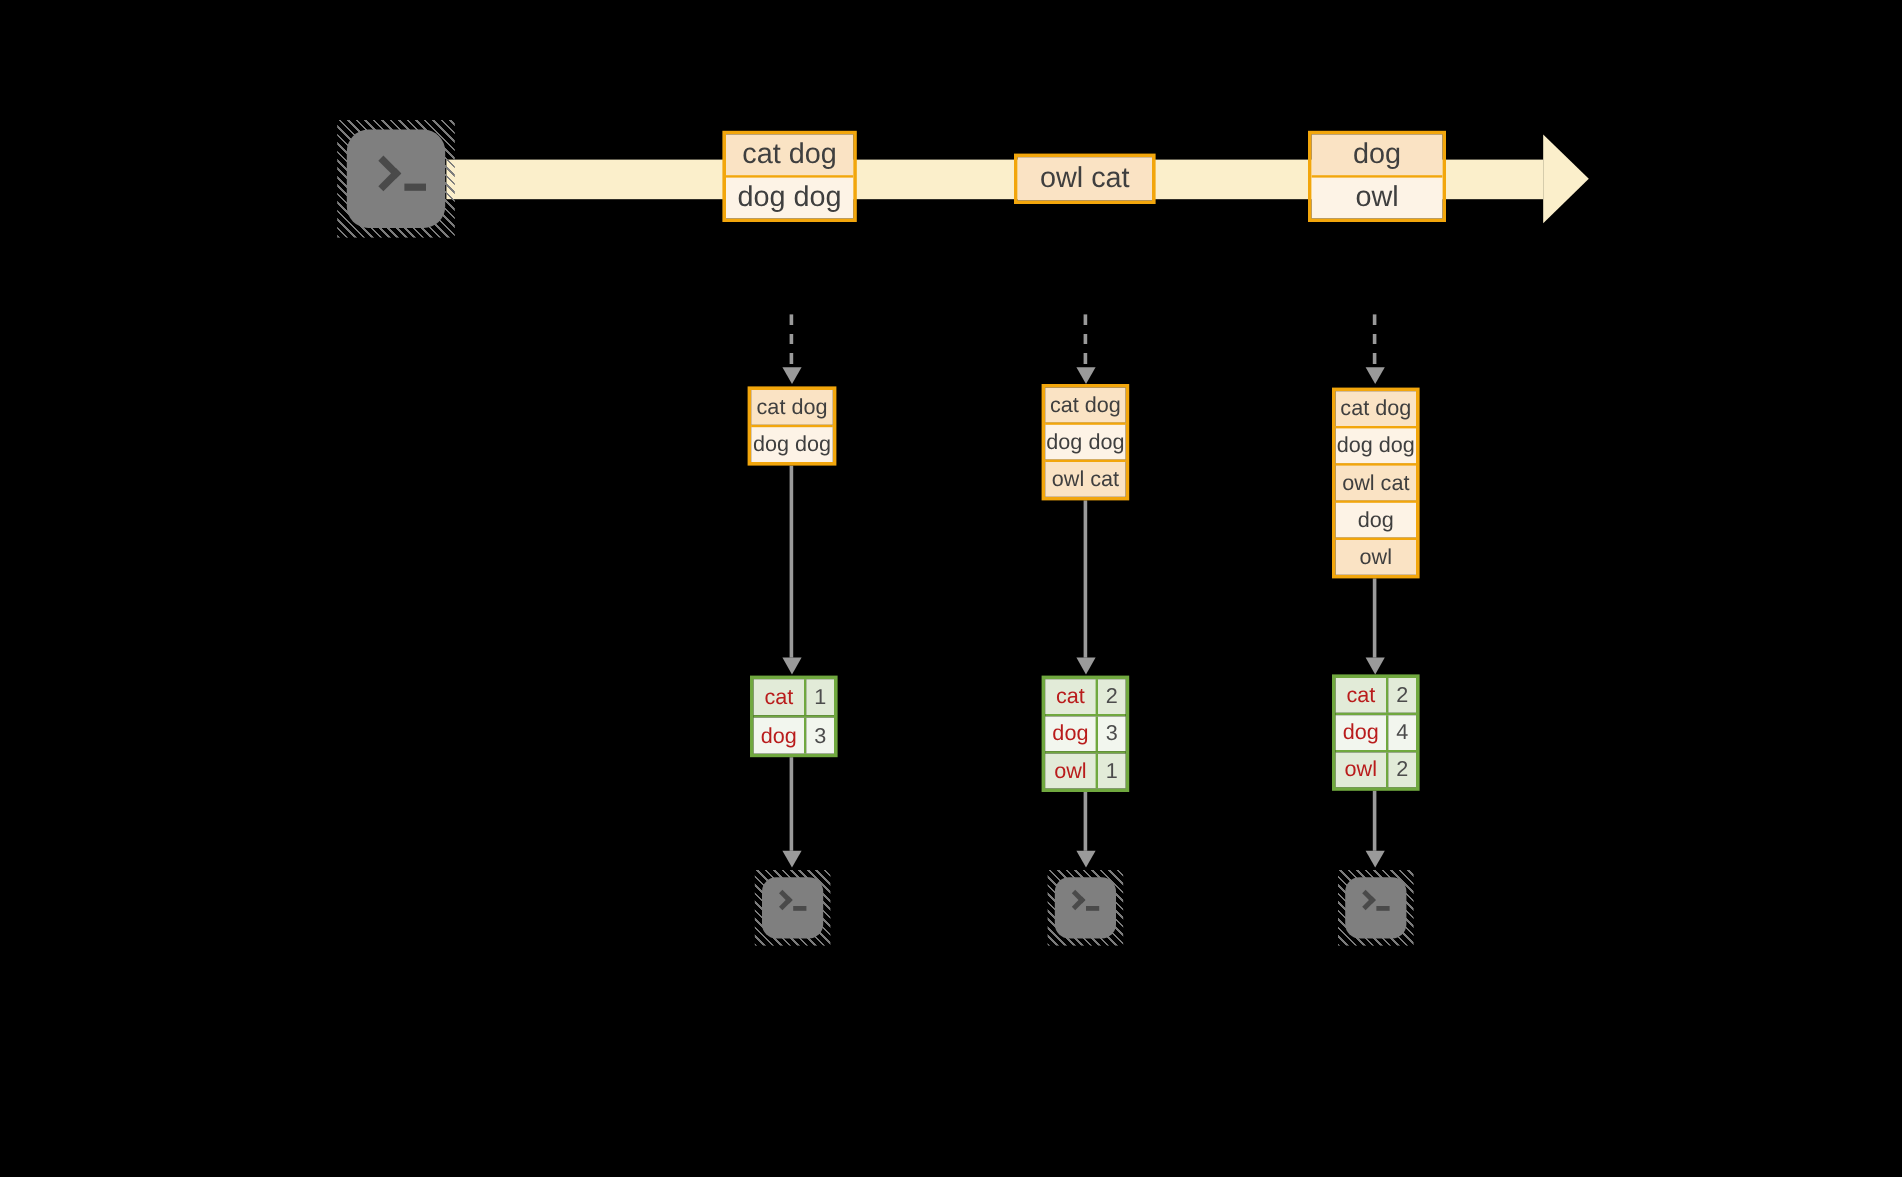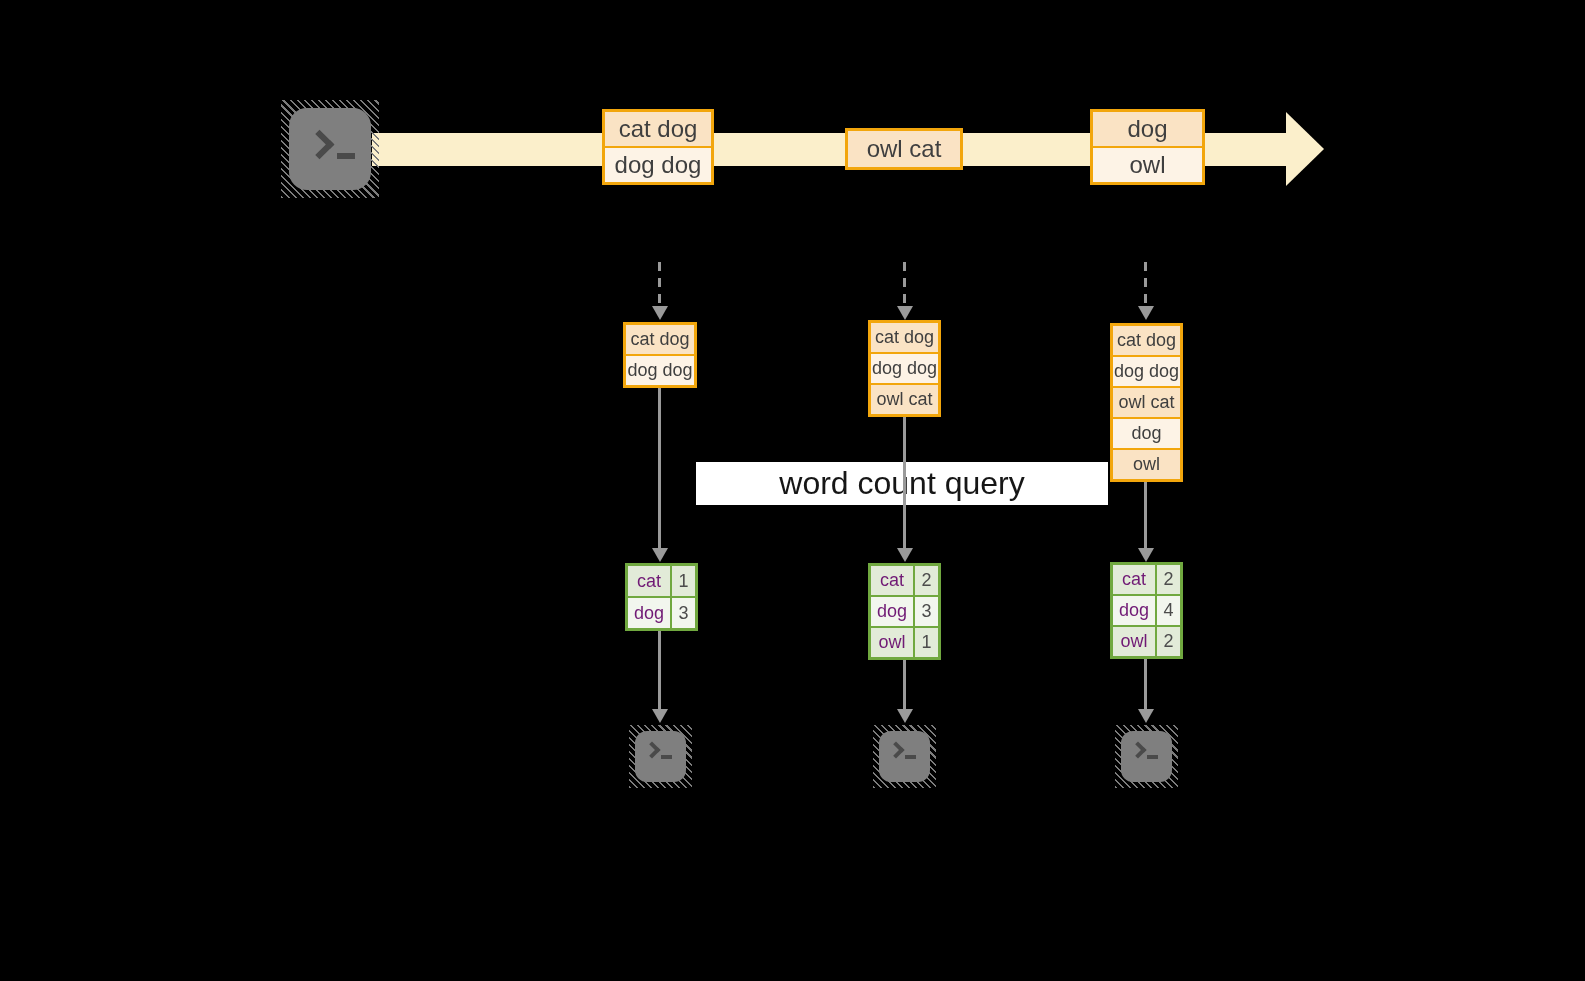--- a/index.html
+++ b/index.html
@@ -63,21 +63,21 @@
   
   .query{position:absolute;left:696px;top:462px;width:412px;height:43px;background:#FFFFFF;z-index:2;
     display:flex;align-items:center;justify-content:center;font-size:32px;color:#161616;}
 
   
   .gtable{position:absolute;border:3px solid var(--green);display:flex;flex-direction:column;z-index:4;box-sizing:border-box;}
   .grow{display:flex;border-top:2px solid var(--green);height:29px;}
   .gtable2 .grow{height:30px;}
   .grow:first-child{border-top:none;}
   .grow .word{width:42px;border-right:2px solid var(--green);display:flex;align-items:center;justify-content:center;
-    font-size:18px;color:#701a75;}
+    font-size:18px;color:#b91c1c;}
   .grow .num{width:23px;display:flex;align-items:center;justify-content:center;font-size:18px;color:#4C4C4C;}
   .grow.dark .word,.grow.dark .num{background:var(--gdark);}
   .grow.light .word,.grow.light .num{background:var(--glight);}
   .gt1{left:625px;top:563px;}
   .gt2{left:868px;top:563px;}
   .gt3{left:1110px;top:562px;}
 </style>
 </head>
 <body>
 
@@ -124,21 +124,20 @@
     <div class="row peach">owl cat</div>
   </div>
   <div class="obox batch batch3">
     <div class="row peach">cat dog</div>
     <div class="row cream">dog dog</div>
     <div class="row peach">owl cat</div>
     <div class="row cream">dog</div>
     <div class="row peach">owl</div>
   </div>
 
-  <div class="query">word count query</div>
 
   <div class="solidline" style="left:658px;top:388px;height:160px;"></div>
   <div class="ahead" style="left:652px;top:548px;"></div>
   <div class="solidline" style="left:903px;top:417px;height:131px;"></div>
   <div class="ahead" style="left:897px;top:548px;"></div>
   <div class="solidline" style="left:1144px;top:482px;height:66px;"></div>
   <div class="ahead" style="left:1138px;top:548px;"></div>
 
   <div class="gtable gtable2 gt1">
     <div class="grow dark">

